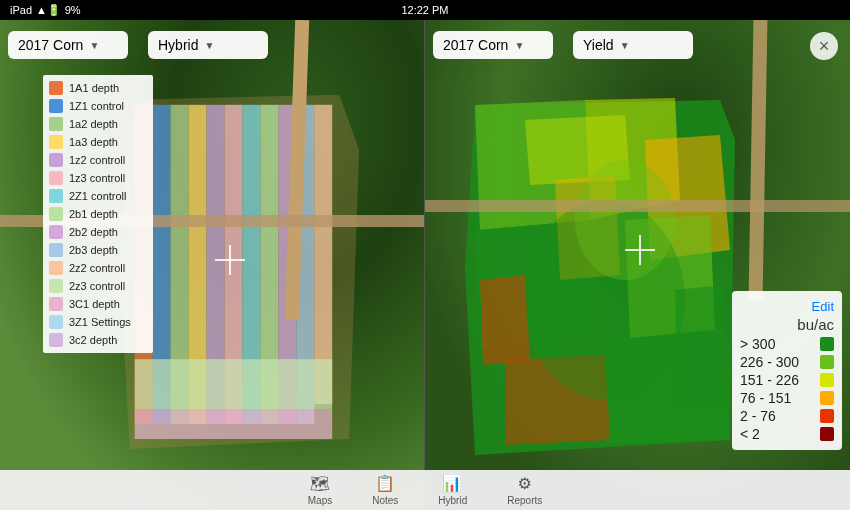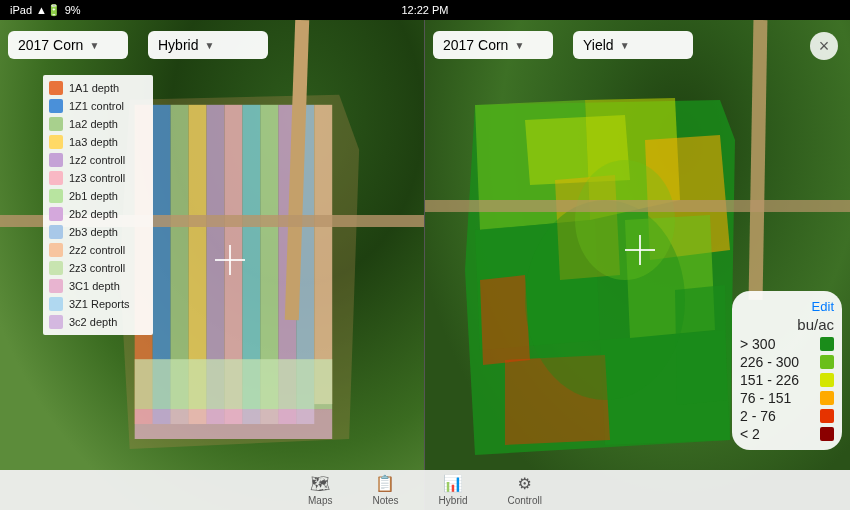--- a/index.html
+++ b/index.html
@@ -124,21 +124,21 @@
       flex-shrink: 0;
     }
 
     
     .yield-legend {
       position: absolute;
       bottom: 60px;
       right: 8px;
       width: 110px;
       background: rgba(255,255,255,0.92);
-      border-radius: 18px;
+      border-radius: 4px;
       padding: 6px 8px;
       z-index: 20;
     }
     .yield-unit {
       font-size: 15px;
       text-align: right;
       color: #333;
       margin-bottom: 3px;
     }
     .yield-row {
@@ -342,20 +342,24 @@
         </div>
         <div class="legend-item">
           <div class="legend-color" style="background:#C5A3D6;"></div>
           <span>1z2 controll</span>
         </div>
         <div class="legend-item">
           <div class="legend-color" style="background:#F9B8C4;"></div>
           <span>1z3 controll</span>
         </div>
         <div class="legend-item">
+          <div class="legend-color" style="background:#7ED6E0;"></div>
+          <span>2Z1 controll</span>
+        </div>
+        <div class="legend-item">
           <div class="legend-color" style="background:#B8E4A0;"></div>
           <span>2b1 depth</span>
         </div>
         <div class="legend-item">
           <div class="legend-color" style="background:#D4A8DC;"></div>
           <span>2b2 depth</span>
         </div>
         <div class="legend-item">
           <div class="legend-color" style="background:#A8C8E8;"></div>
           <span>2b3 depth</span>
@@ -367,21 +371,21 @@
         <div class="legend-item">
           <div class="legend-color" style="background:#C8E4B0;"></div>
           <span>2z3 controll</span>
         </div>
         <div class="legend-item">
           <div class="legend-color" style="background:#E8B4D0;"></div>
           <span>3C1 depth</span>
         </div>
         <div class="legend-item">
           <div class="legend-color" style="background:#B0D8F0;"></div>
-          <span>3Z1 Reports</span>
+          <span>3Z1 Settings</span>
         </div>
         <div class="legend-item">
           <div class="legend-color" style="background:#D4B8E0;"></div>
           <span>3c2 depth</span>
         </div>
       </div>
 
     <div class="crosshair" style="top: 225px; left: 215px;"></div>
 
   </div>
@@ -478,15 +482,15 @@
     <div class="nav-item">
       <span class="nav-icon">📋</span>
       <span>Notes</span>
     </div>
     <div class="nav-item">
       <span class="nav-icon">📊</span>
       <span>Hybrid</span>
     </div>
     <div class="nav-item">
       <span class="nav-icon">⚙</span>
-      <span>Controll</span>
+      <span>Reports</span>
     </div>
   </div>
 
 </body></html>

